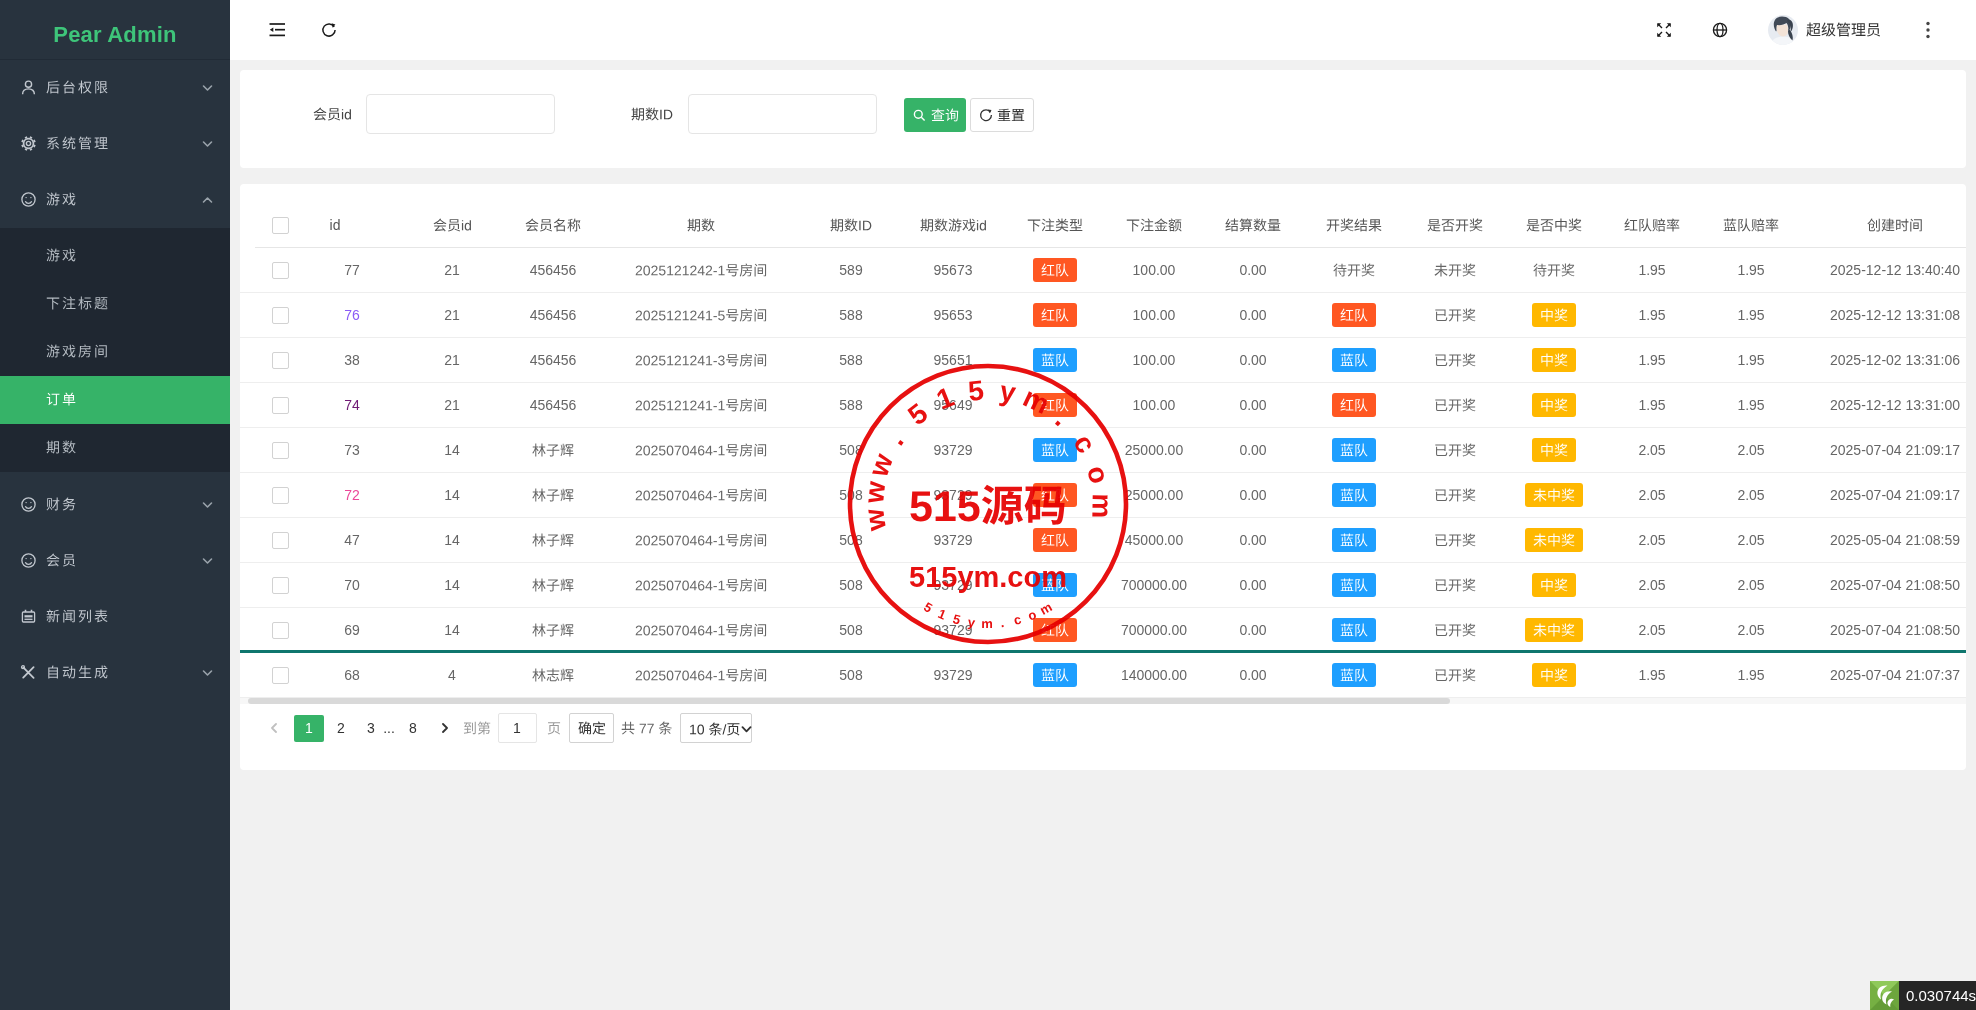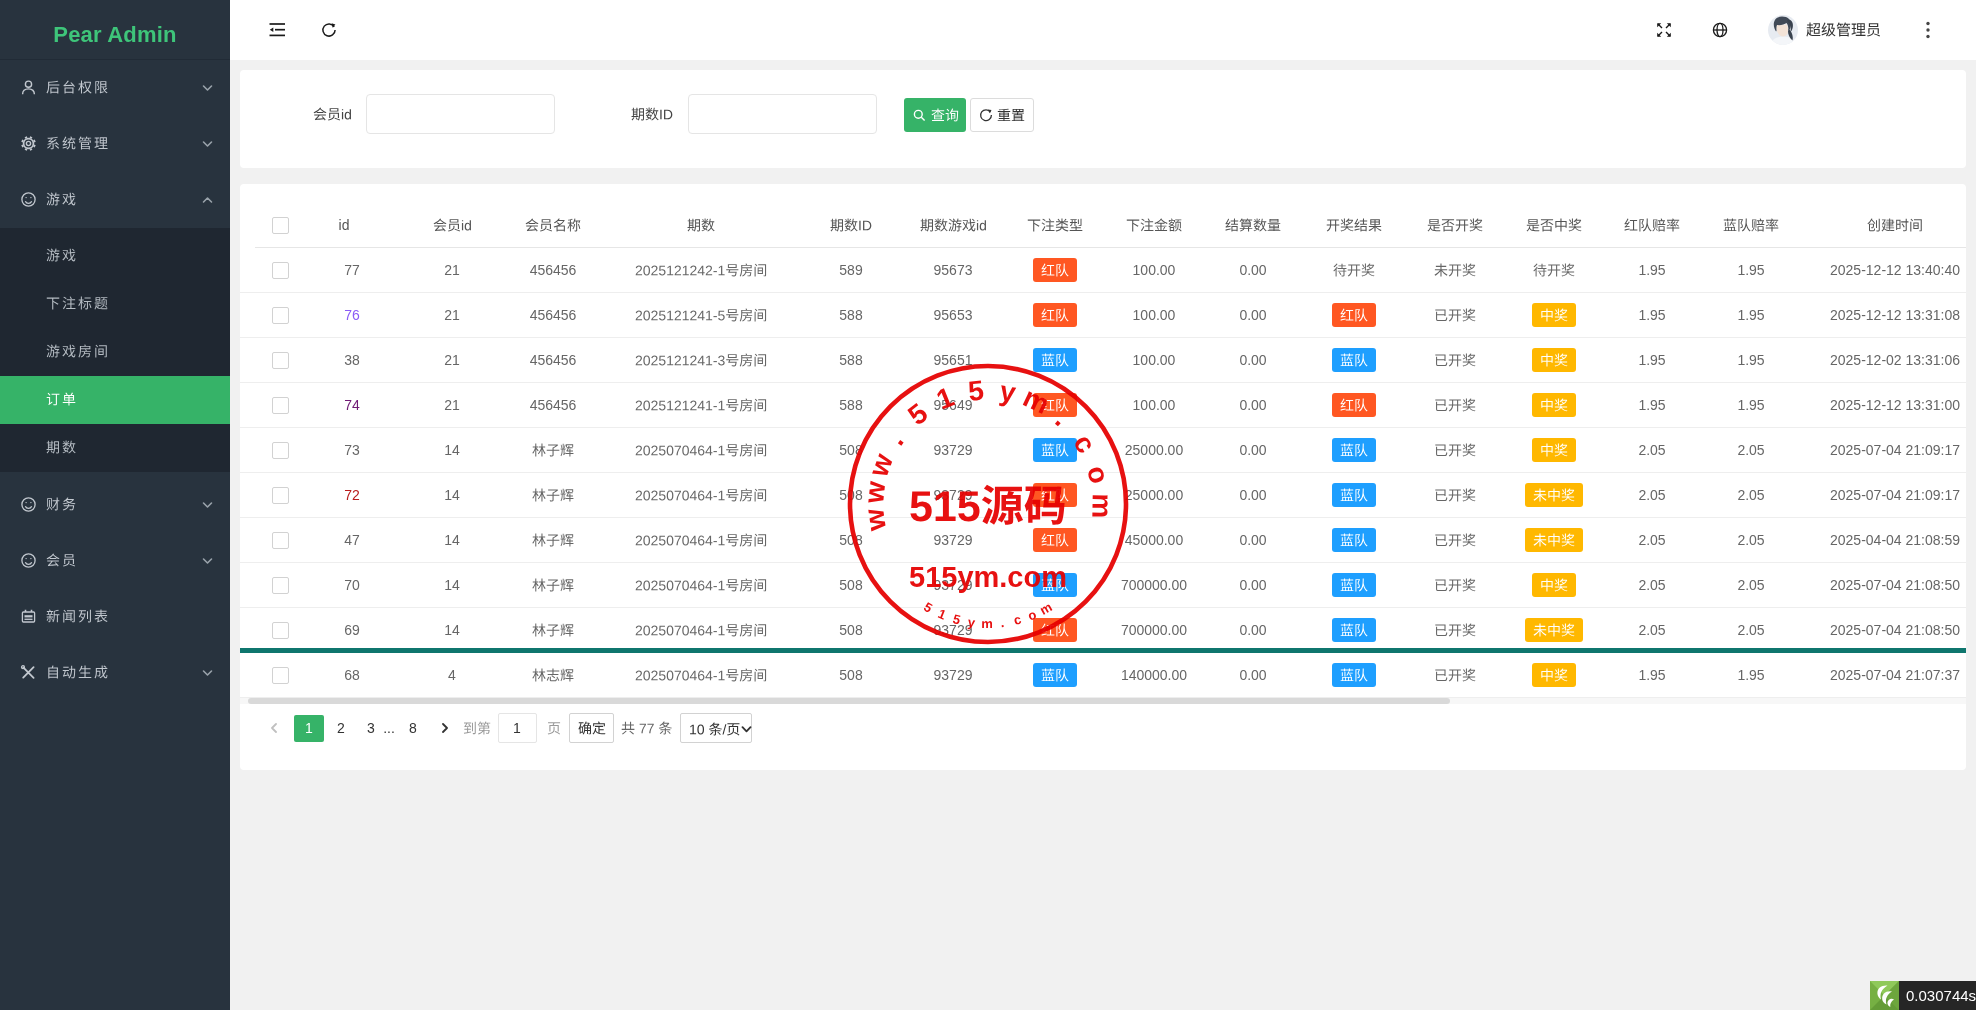--- a/index.html
+++ b/index.html
@@ -280,21 +280,21 @@
     <span style="width:4px"></span>
     <svg width="28.0" height="14" viewBox="0 -880 2000 1000" fill="#333">
       <use href="#g40" x="0"></use>
       <use href="#g41" x="1000"></use>
     </svg>
   </div>
 <div class="a" style="left:240px;top:184px;width:1726px;height:586px;background:#fff;border-radius:4px;overflow:hidden">
 <div class="cell" style="left:32.0px;width:17px;top:18.5px">
       <span class="cb"></span>
     </div>
-<div class="cell" style="left:59px;width:90px;top:18.5px">
+<div class="cell" style="left:50px;width:90px;top:18.5px">
       <span style="color:#555">id</span>
     </div>
 <div class="cell" style="left:167.0px;width:90px;top:18.5px">
       <svg width="38.9" height="14" viewBox="0 -880 2778 1000" fill="#555">
         <use href="#g12" x="0"></use>
         <use href="#g13" x="1000"></use>
         <use href="#g34" x="2000"></use>
         <use href="#g35" x="2222"></use>
       </svg>
     </div>
@@ -828,21 +828,21 @@
       </div>
 <div class="cell" style="left:1580.0px;width:150px;top:0">
         <span style="color:#666">2025-07-04 21:09:17</span>
       </div>
 </div>
 <div class="a" style="left:0;top:288.5px;width:1726px;height:45px;border-bottom:1px solid #eee">
 <div class="cell" style="left:32.0px;width:17px;top:0">
         <span class="cb"></span>
       </div>
 <div class="cell" style="left:67.0px;width:90px;top:0">
-        <span style="color:#b91c1c">72</span>
+        <span style="color:#ec4899">72</span>
       </div>
 <div class="cell" style="left:167.0px;width:90px;top:0">
         <span style="color:#666">14</span>
       </div>
 <div class="cell" style="left:258.0px;width:110px;top:0">
         <svg width="42.0" height="14" viewBox="0 -880 3000 1000" fill="#666">
           <use href="#g76" x="0"></use>
           <use href="#g77" x="1000"></use>
           <use href="#g78" x="2000"></use>
         </svg>
@@ -1000,21 +1000,21 @@
           </svg>
         </span>
       </div>
 <div class="cell" style="left:1367.0px;width:90px;top:0">
         <span style="color:#666">2.05</span>
       </div>
 <div class="cell" style="left:1466.0px;width:90px;top:0">
         <span style="color:#666">2.05</span>
       </div>
 <div class="cell" style="left:1580.0px;width:150px;top:0">
-        <span style="color:#666">2025-04-04 21:08:59</span>
+        <span style="color:#666">2025-05-04 21:08:59</span>
       </div>
 </div>
 <div class="a" style="left:0;top:378.5px;width:1726px;height:45px;border-bottom:1px solid #eee">
 <div class="cell" style="left:32.0px;width:17px;top:0">
         <span class="cb"></span>
       </div>
 <div class="cell" style="left:67.0px;width:90px;top:0">
         <span style="color:#666">70</span>
       </div>
 <div class="cell" style="left:167.0px;width:90px;top:0">
@@ -1092,21 +1092,21 @@
 <div class="cell" style="left:1367.0px;width:90px;top:0">
         <span style="color:#666">2.05</span>
       </div>
 <div class="cell" style="left:1466.0px;width:90px;top:0">
         <span style="color:#666">2.05</span>
       </div>
 <div class="cell" style="left:1580.0px;width:150px;top:0">
         <span style="color:#666">2025-07-04 21:08:50</span>
       </div>
 </div>
-<div class="a" style="left:0;top:423.5px;width:1726px;height:45px;border-bottom:5px solid #0f766e">
+<div class="a" style="left:0;top:423.5px;width:1726px;height:45px;border-bottom:3px solid #0f766e">
 <div class="cell" style="left:32.0px;width:17px;top:0">
         <span class="cb"></span>
       </div>
 <div class="cell" style="left:67.0px;width:90px;top:0">
         <span style="color:#666">69</span>
       </div>
 <div class="cell" style="left:167.0px;width:90px;top:0">
         <span style="color:#666">14</span>
       </div>
 <div class="cell" style="left:258.0px;width:110px;top:0">

